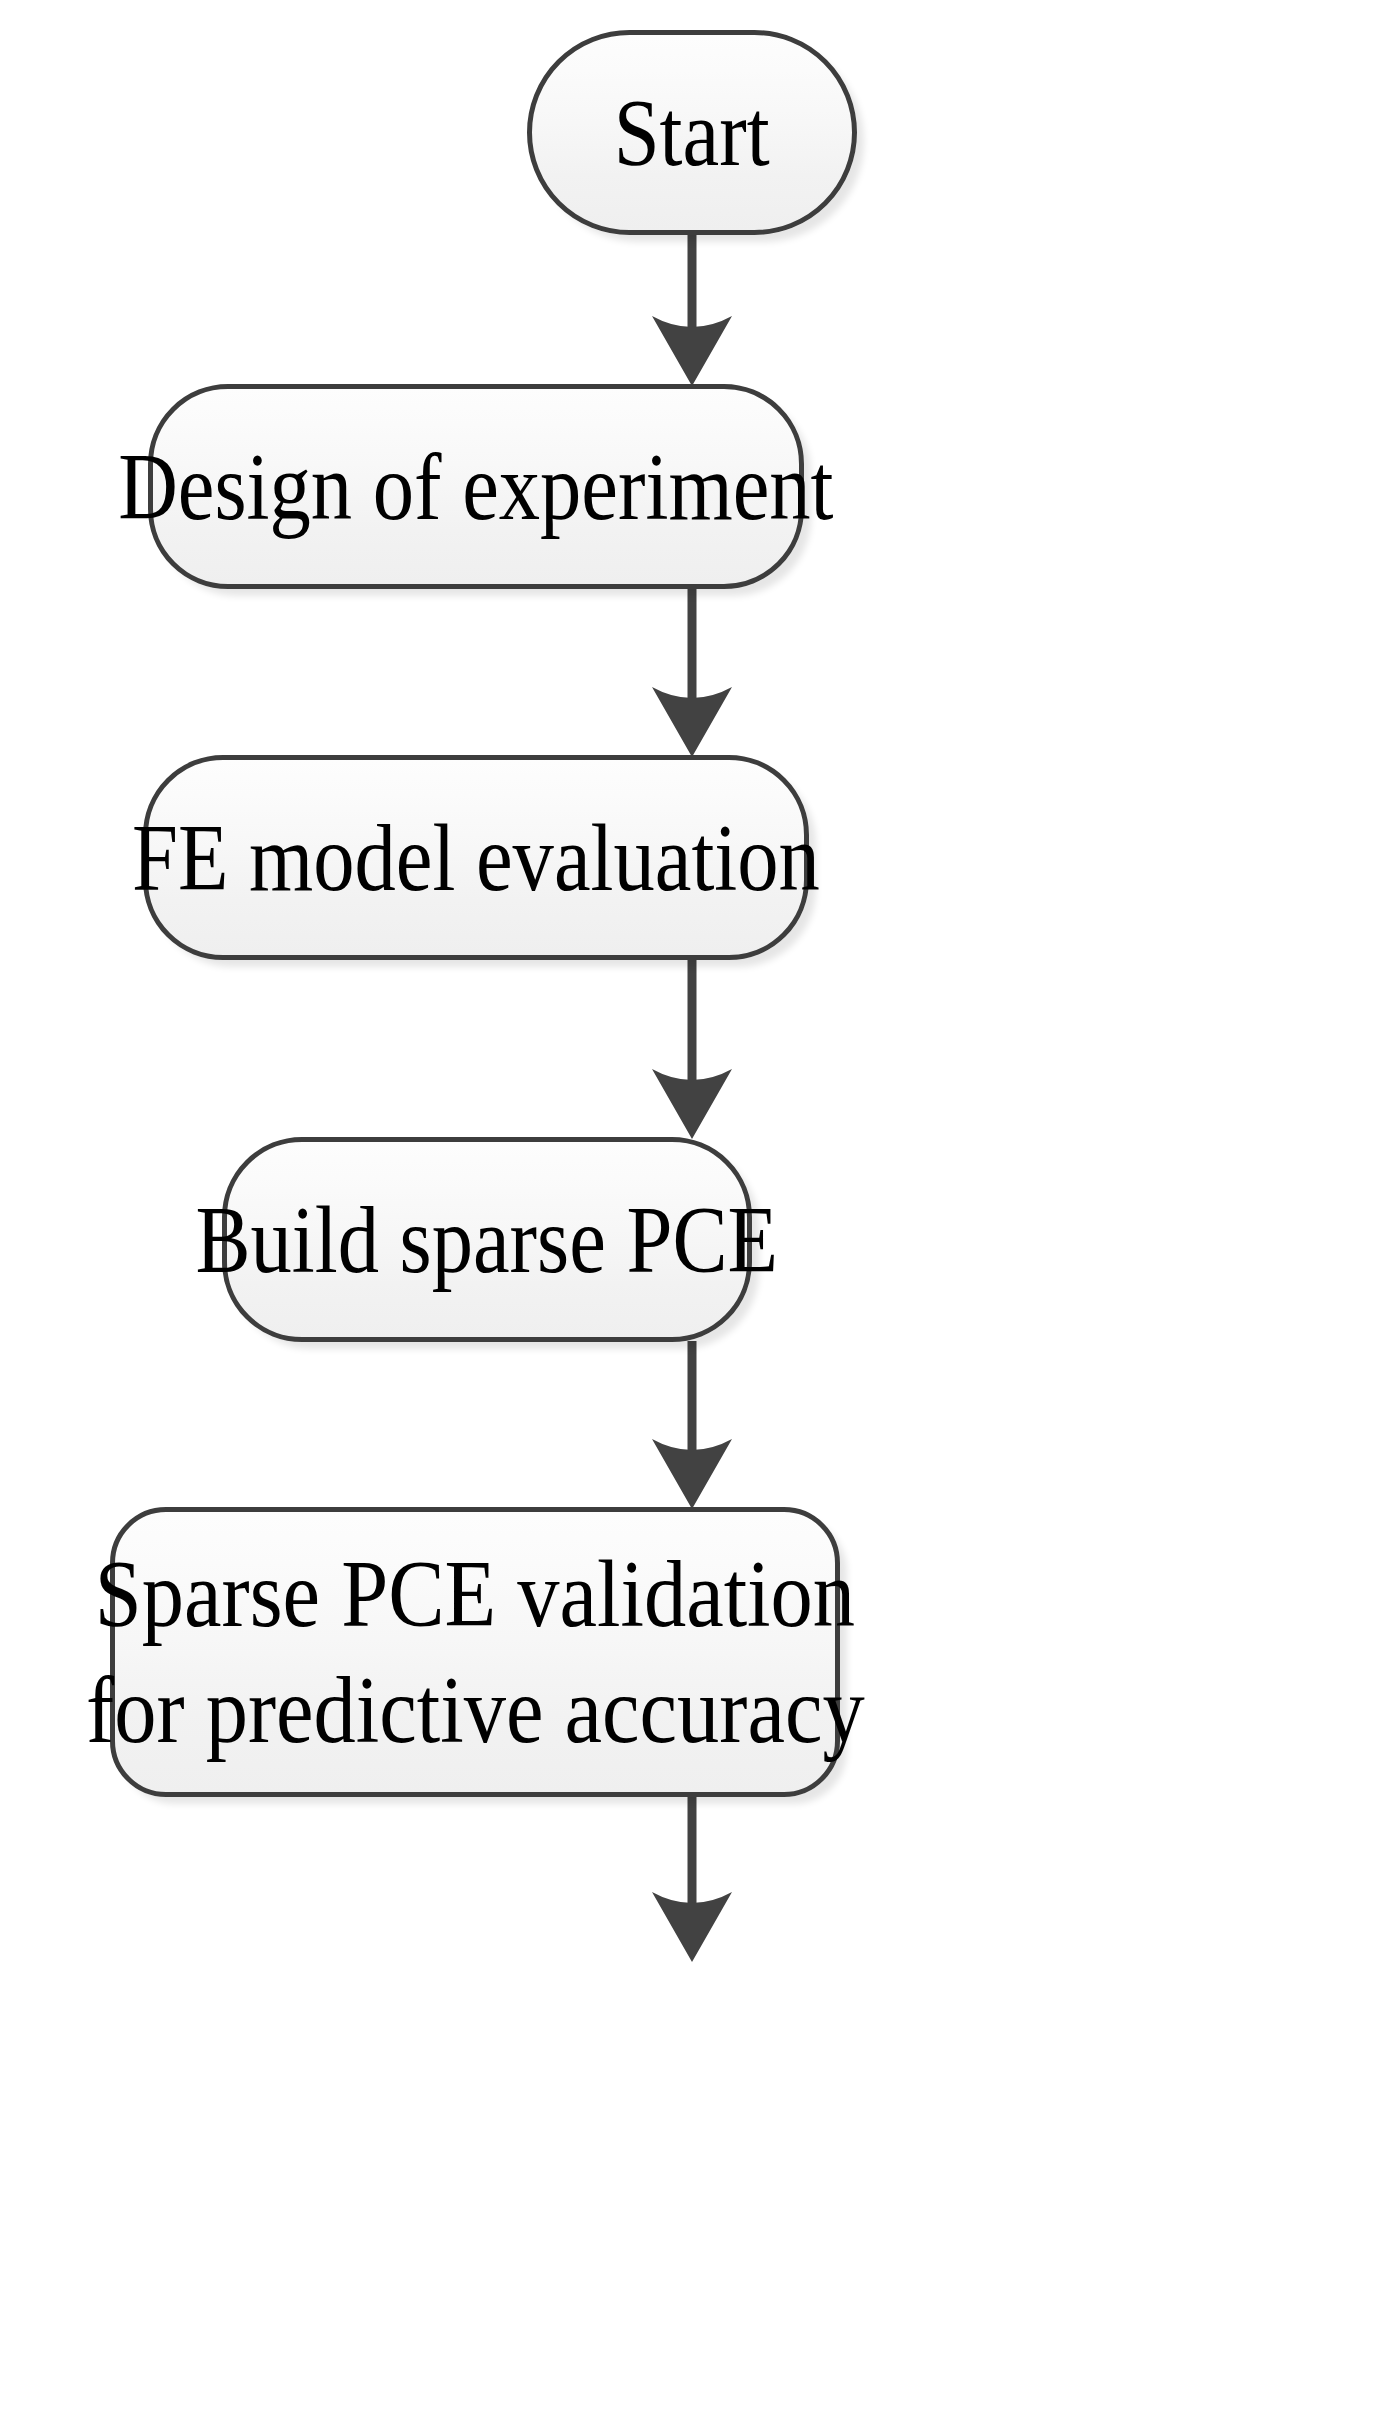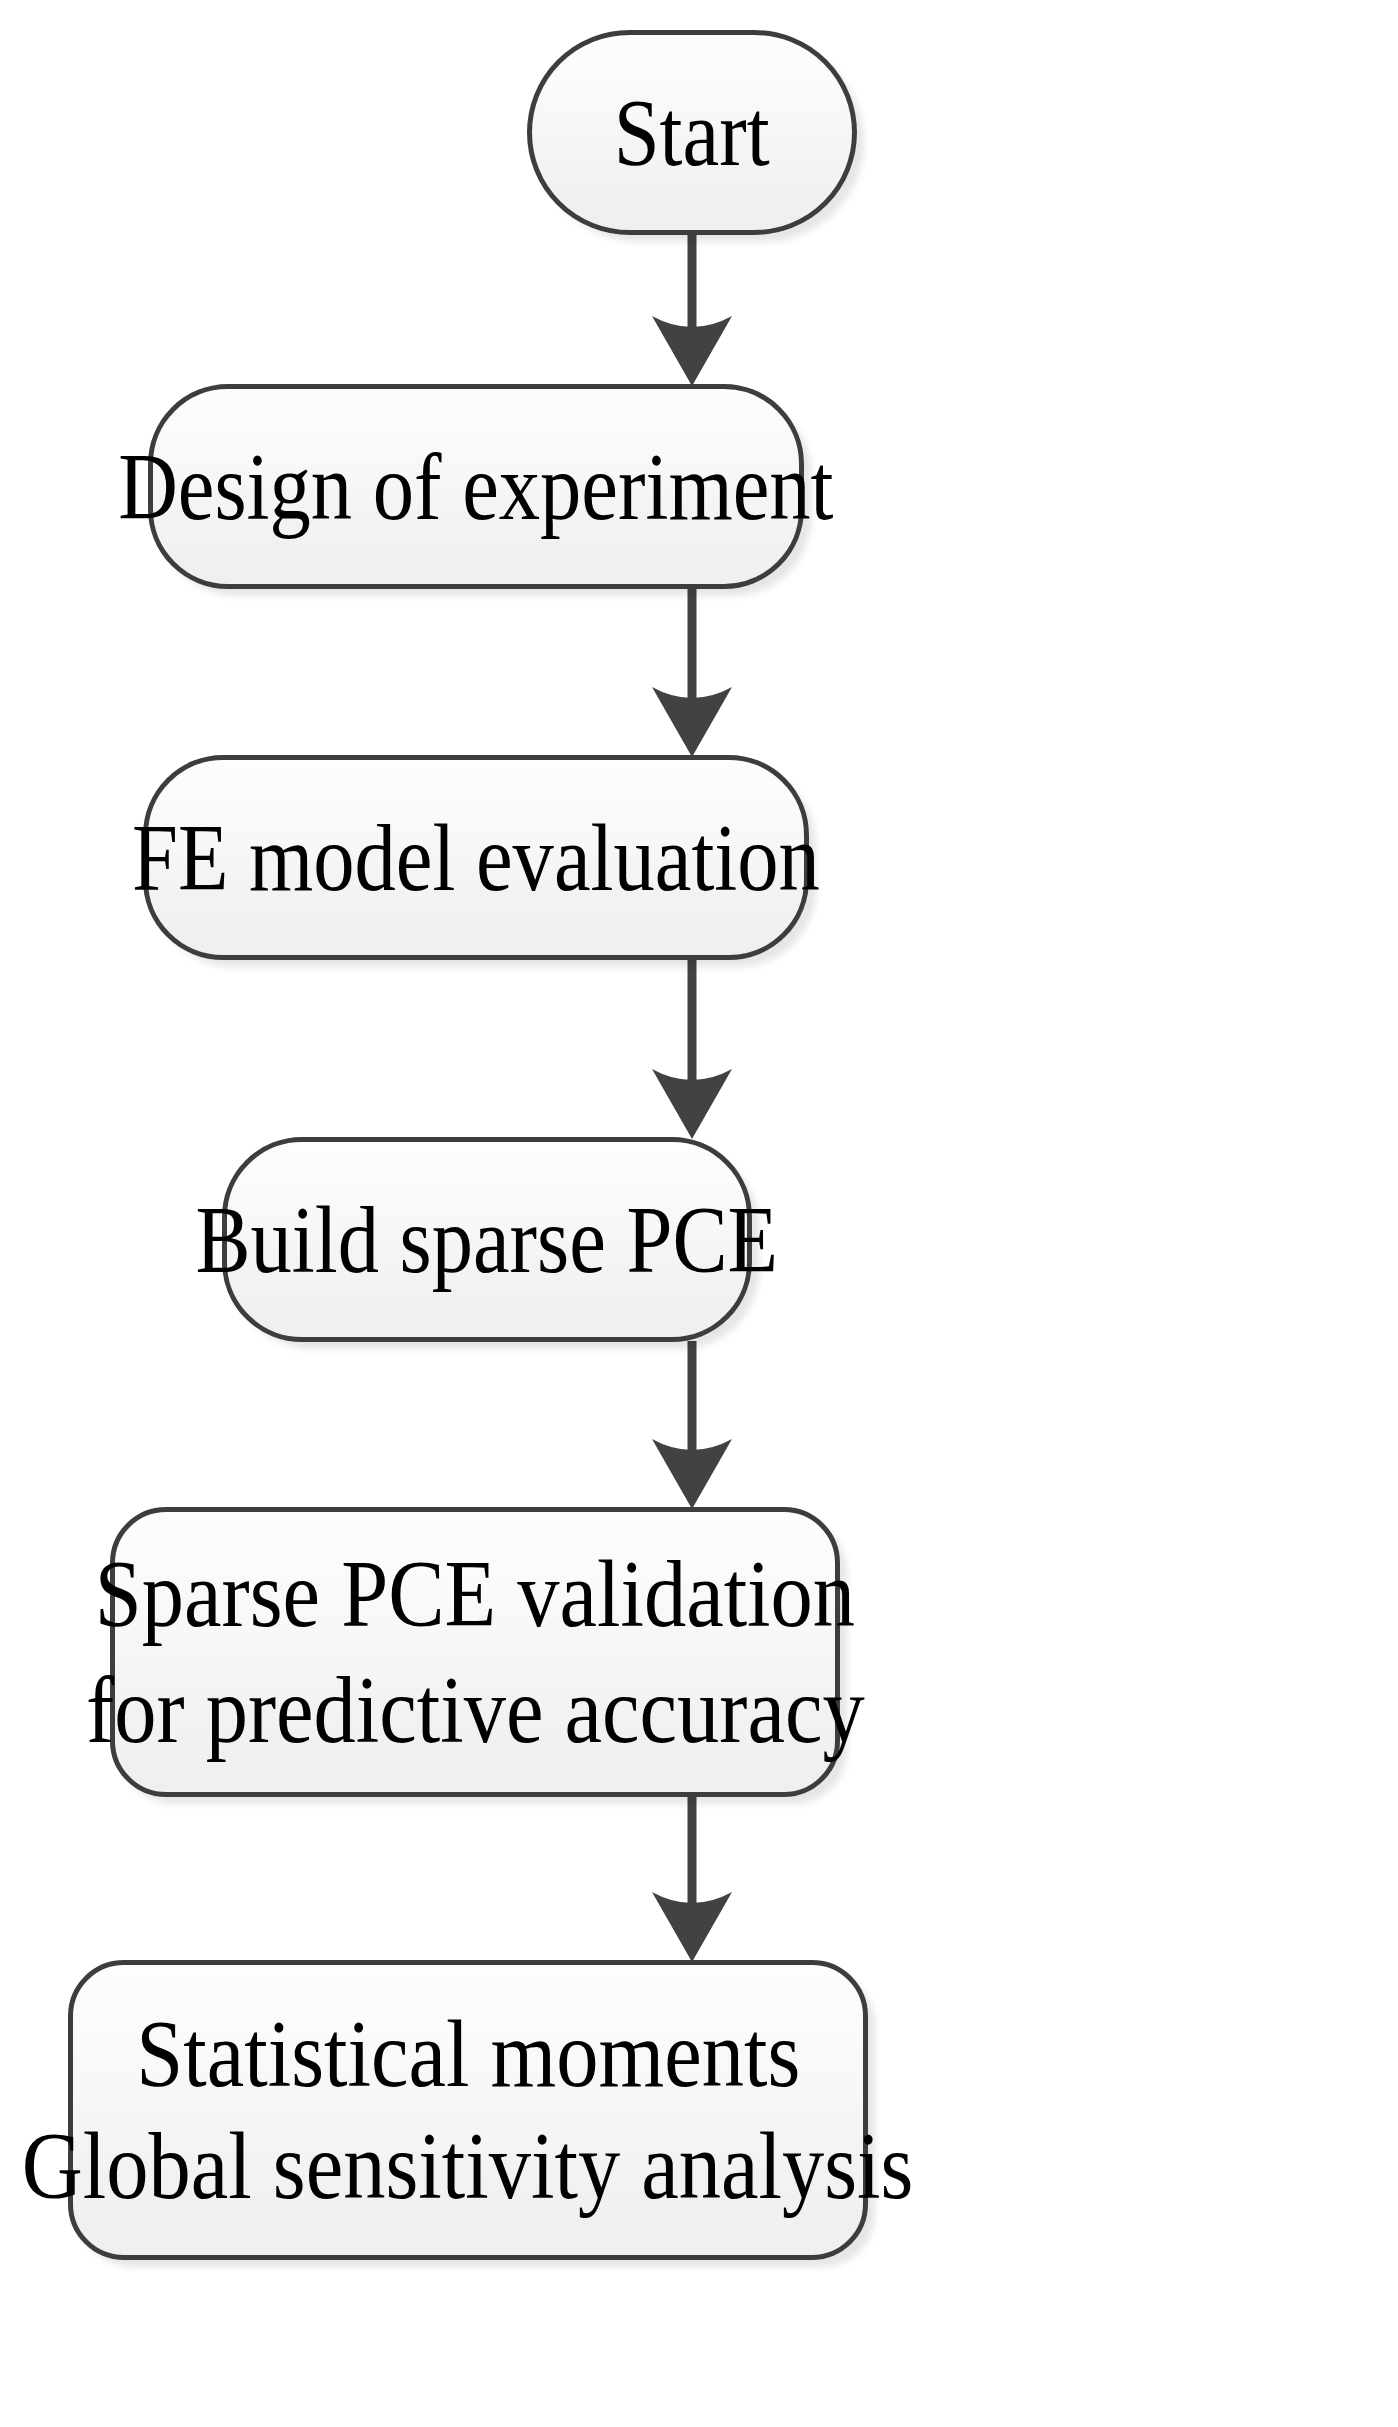--- a/index.html
+++ b/index.html
@@ -144,18 +144,14 @@
 
   <div class="node" id="node-pce">
     <span class="line">Build sparse PCE</span>
   </div>
 
   <div class="node" id="node-valid">
     <span class="line">Sparse PCE validation</span>
     <span class="line">for predictive accuracy</span>
   </div>
 
-  <div class="node" id="node-results">
-    <span class="line">Statistical moments</span>
-    <span class="line">Global sensitivity analysis</span>
-  </div>
 
 </div>
 
 </body></html>

